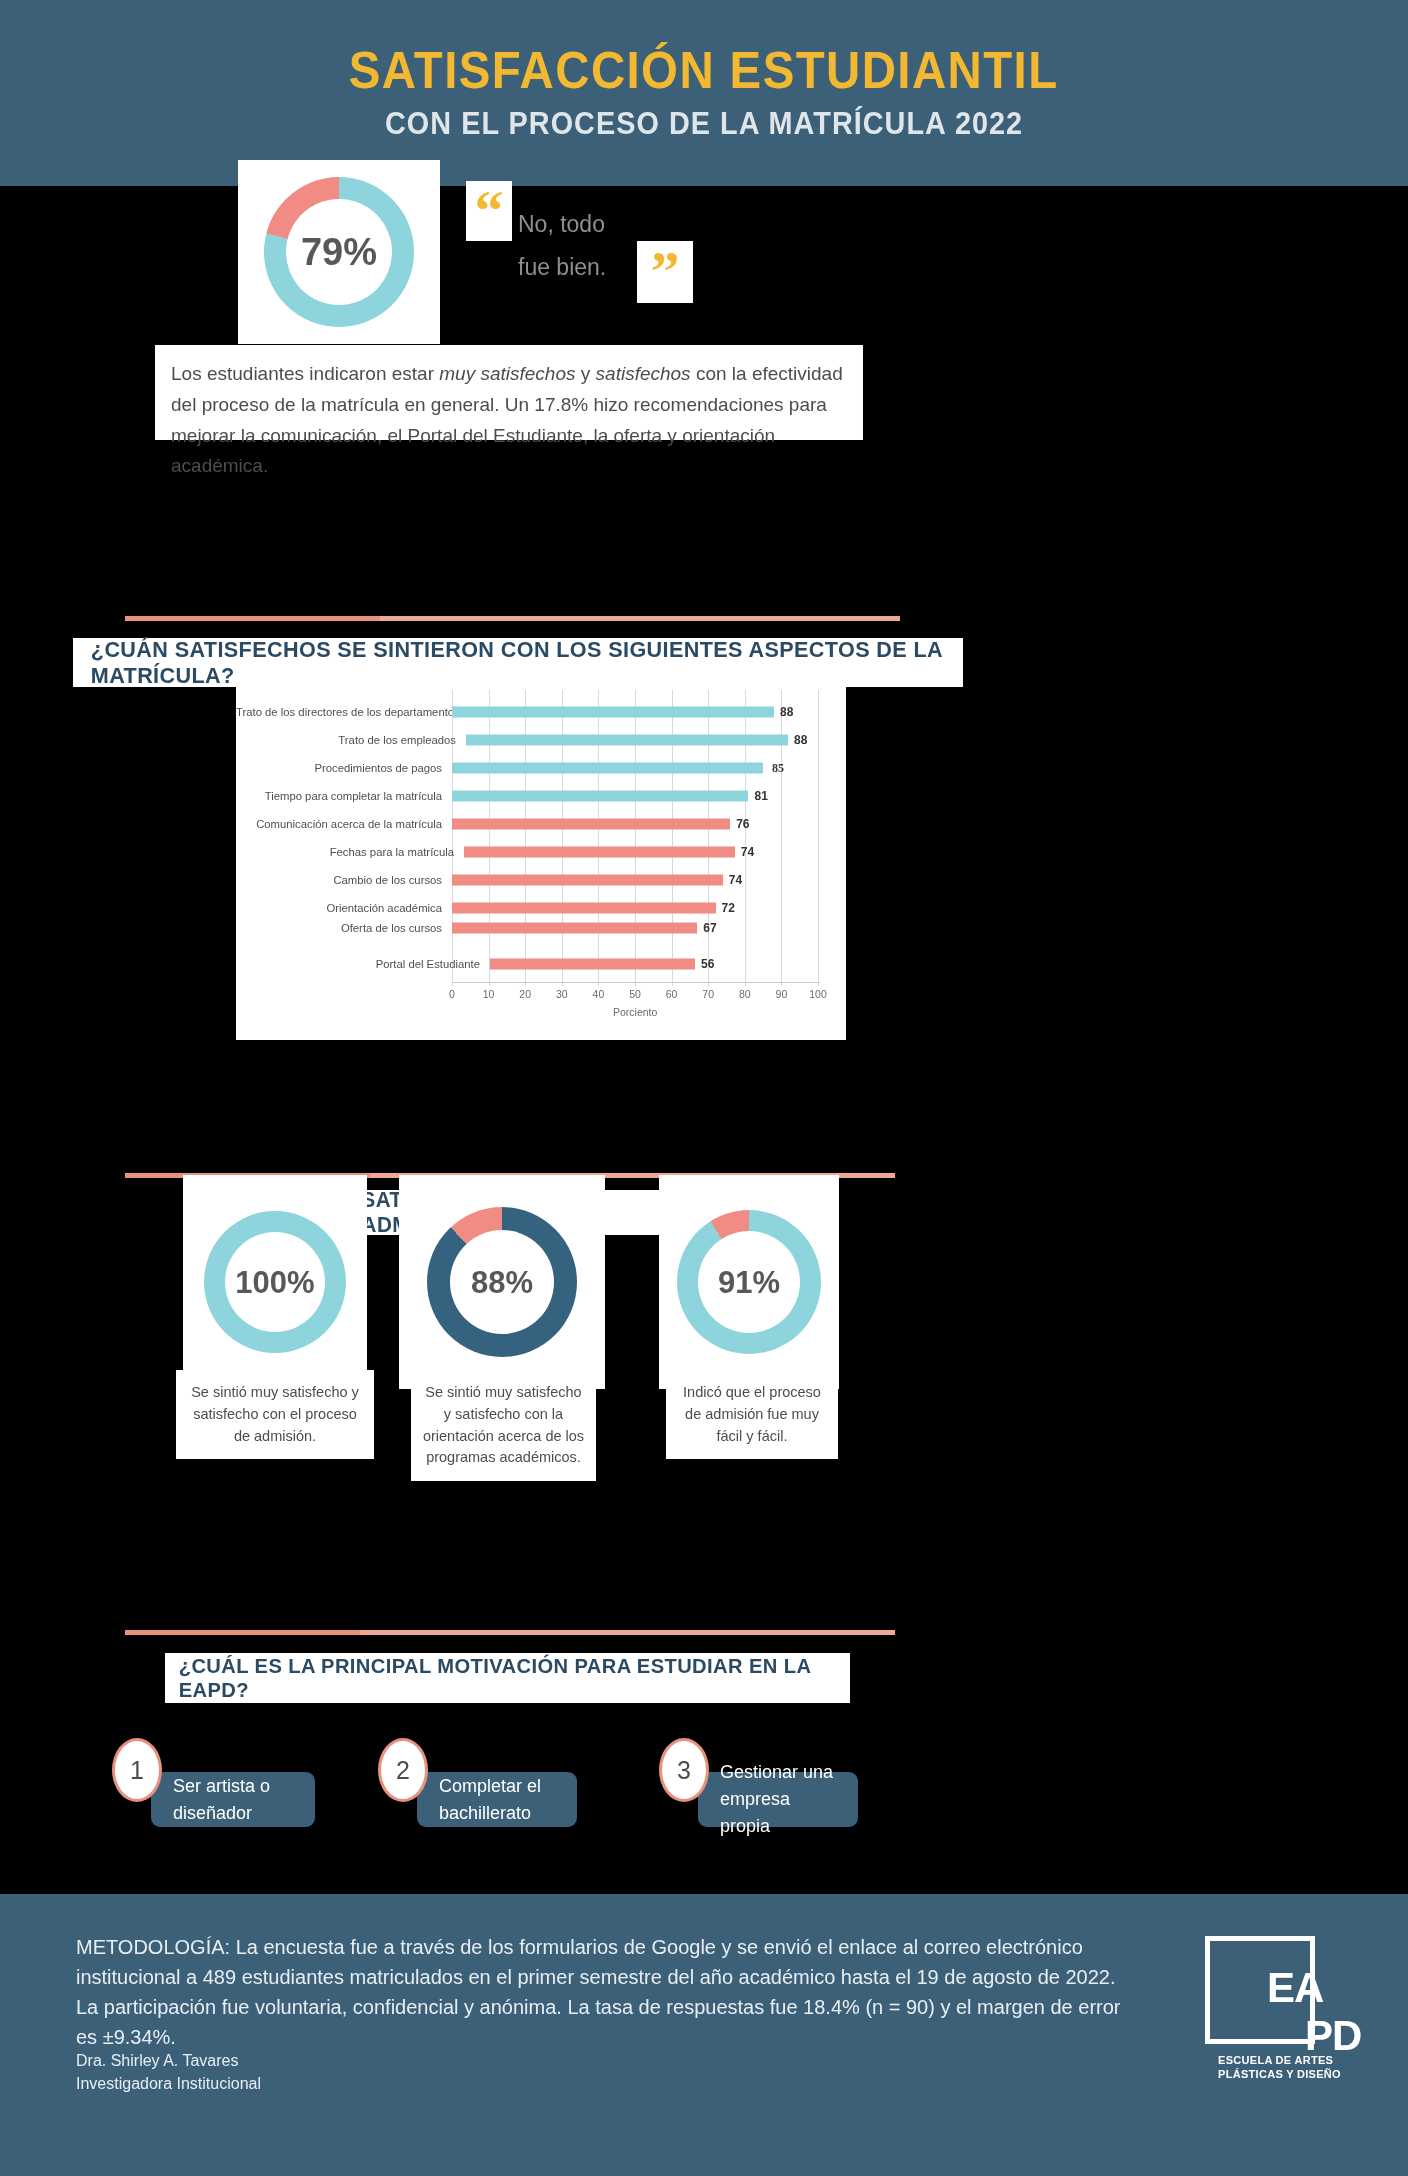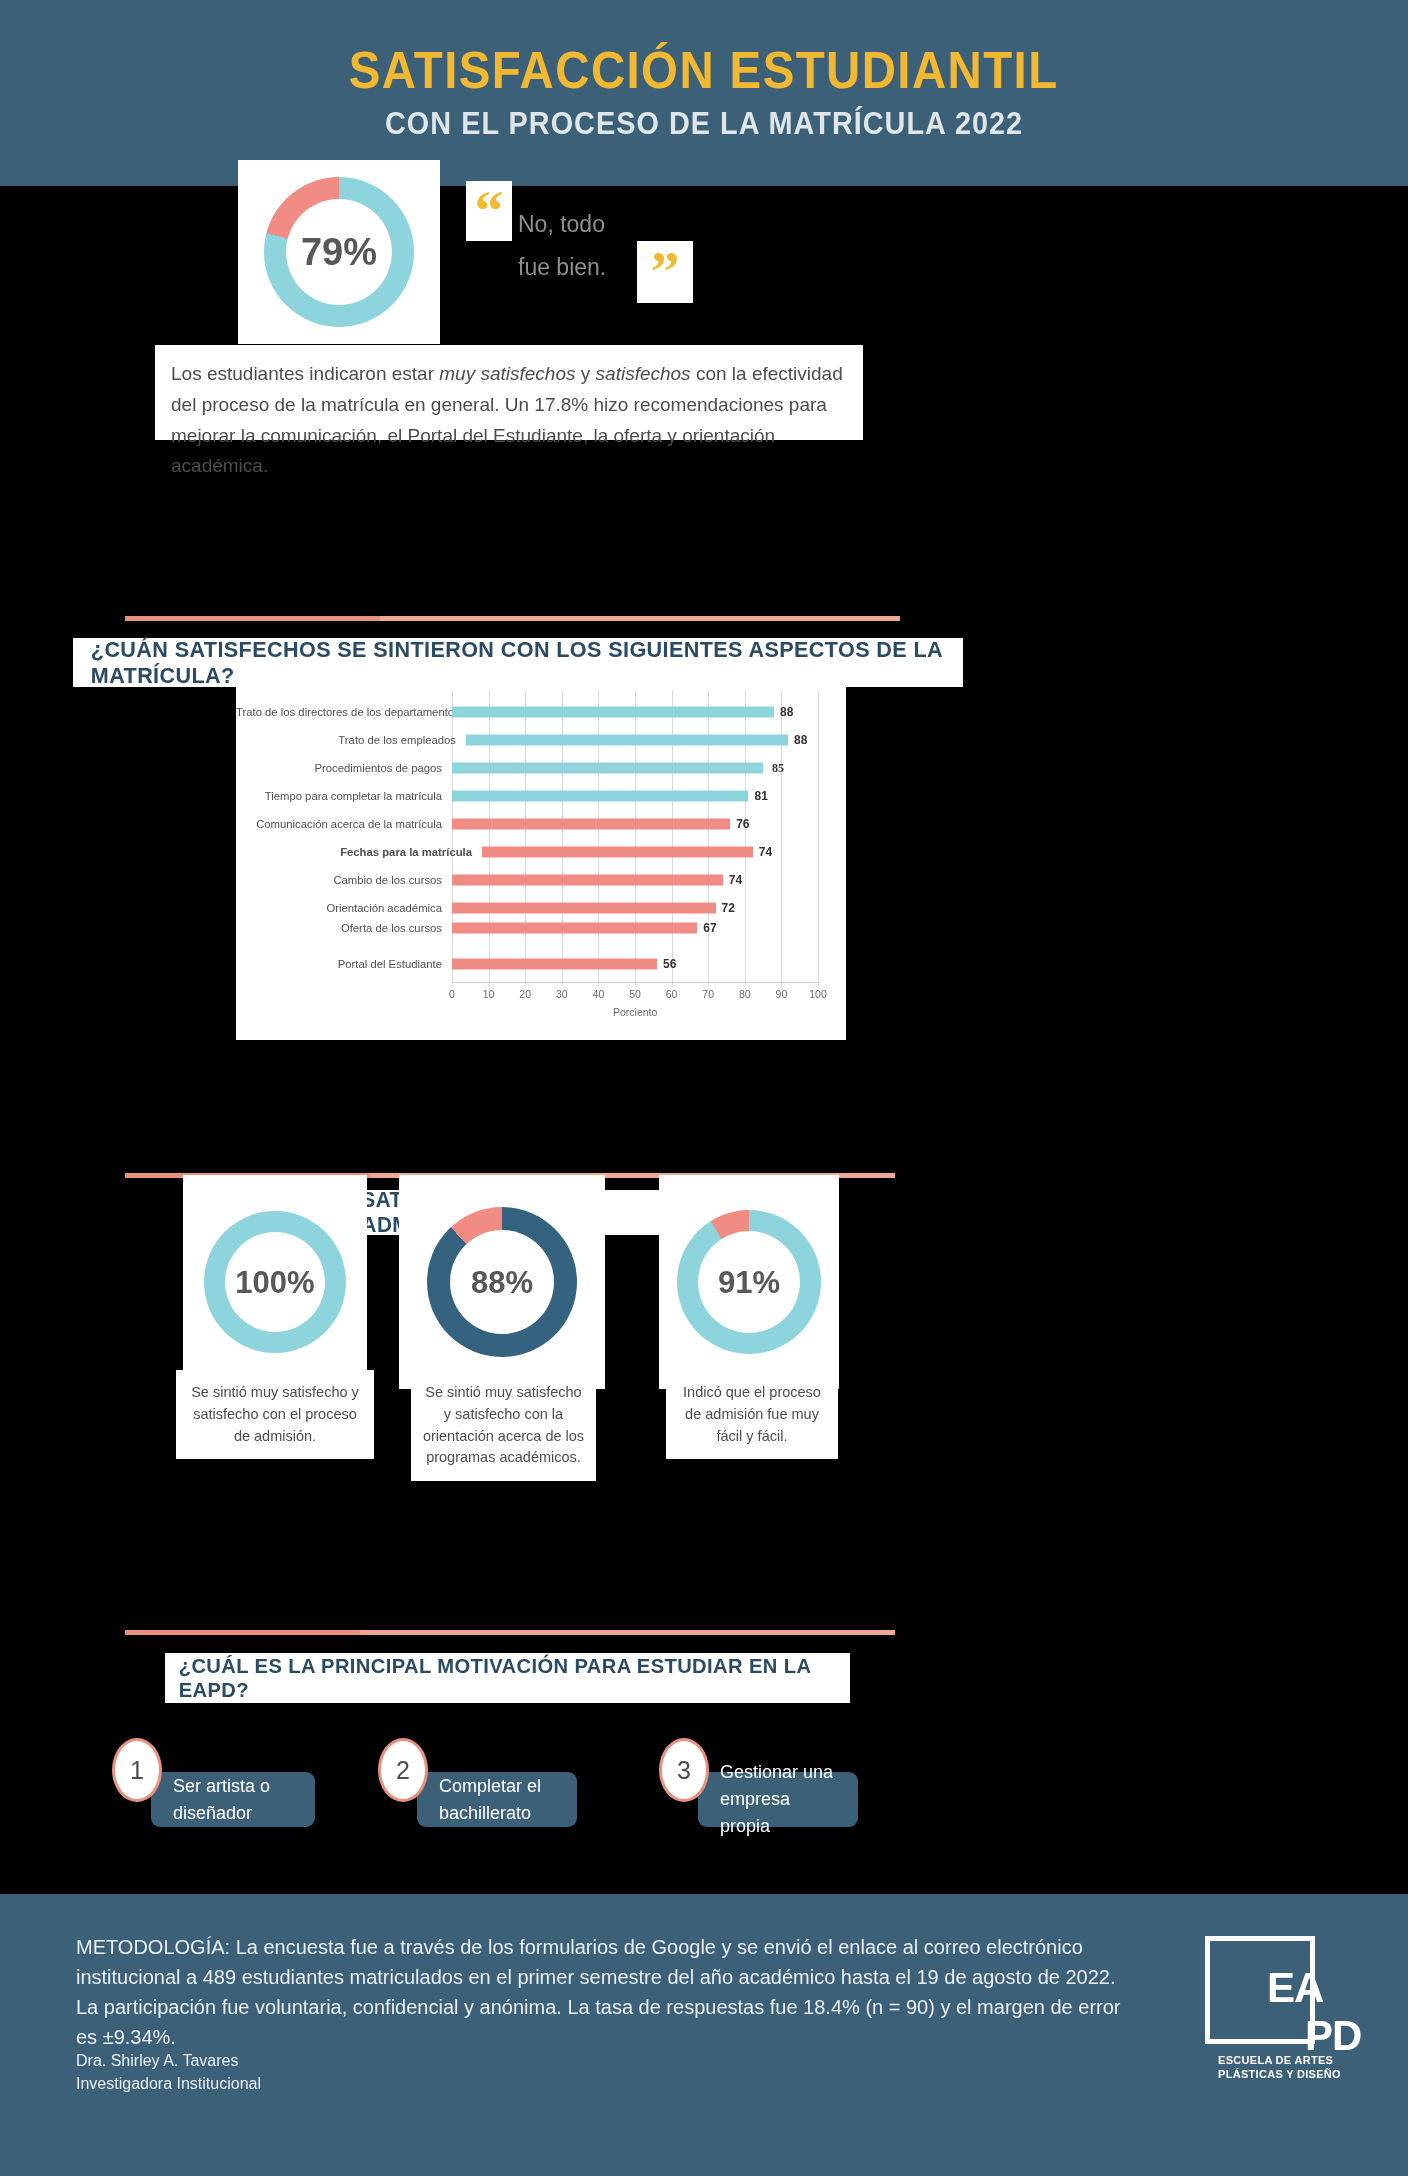--- a/index.html
+++ b/index.html
@@ -275,21 +275,21 @@
           </div>
         </div>
         <div class="bar-row" style="top: 124px;">
           <div class="bar-label" style="width: 216px;">Comunicación acerca de la matrícula</div>
           <div class="bar-track">
             <div class="bar-fill" style="width: 278.16px; background: rgb(240, 140, 132);"></div>
             <div class="bar-val" style="left: 284.16px;">76</div>
           </div>
         </div>
         <div class="bar-row" style="top: 152px;">
-          <div class="bar-label" style="width: 246px; font-weight: bold;">Fechas para la matrícula</div>
+          <div class="bar-label" style="width: 228px;">Fechas para la matrícula</div>
           <div class="bar-track">
             <div class="bar-fill" style="width: 270.84px; background: rgb(240, 140, 132);"></div>
             <div class="bar-val" style="left: 276.84px;">74</div>
           </div>
         </div>
         <div class="bar-row" style="top: 180px;">
           <div class="bar-label" style="width: 216px;">Cambio de los cursos</div>
           <div class="bar-track">
             <div class="bar-fill" style="width: 270.84px; background: rgb(240, 140, 132);"></div>
             <div class="bar-val" style="left: 276.84px;">74</div>
@@ -303,21 +303,21 @@
           </div>
         </div>
         <div class="bar-row" style="top: 228px;">
           <div class="bar-label" style="width: 216px;">Oferta de los cursos</div>
           <div class="bar-track">
             <div class="bar-fill" style="width: 245.22px; background: rgb(240, 140, 132);"></div>
             <div class="bar-val" style="left: 251.22px;">67</div>
           </div>
         </div>
         <div class="bar-row" style="top: 264px;">
-          <div class="bar-label" style="width: 216px; padding-left: 8px;">Portal del Estudiante</div>
+          <div class="bar-label" style="width: 254px; padding-left: 8px;">Portal del Estudiante</div>
           <div class="bar-track">
             <div class="bar-fill" style="width: 204.96px; background: rgb(240, 140, 132);"></div>
             <div class="bar-val" style="left: 210.96px;">56</div>
           </div>
         </div>
         <div class="axis-baseline" style="left: 216px; width: 368px; top: 296px;"></div>
         <div class="axis-tick-label" style="left: 216px; top: 302px;">0</div>
         <div class="axis-tick-label" style="left: 252.6px; top: 302px;">10</div>
         <div class="axis-tick-label" style="left: 289.2px; top: 302px;">20</div>
         <div class="axis-tick-label" style="left: 325.8px; top: 302px;">30</div>

